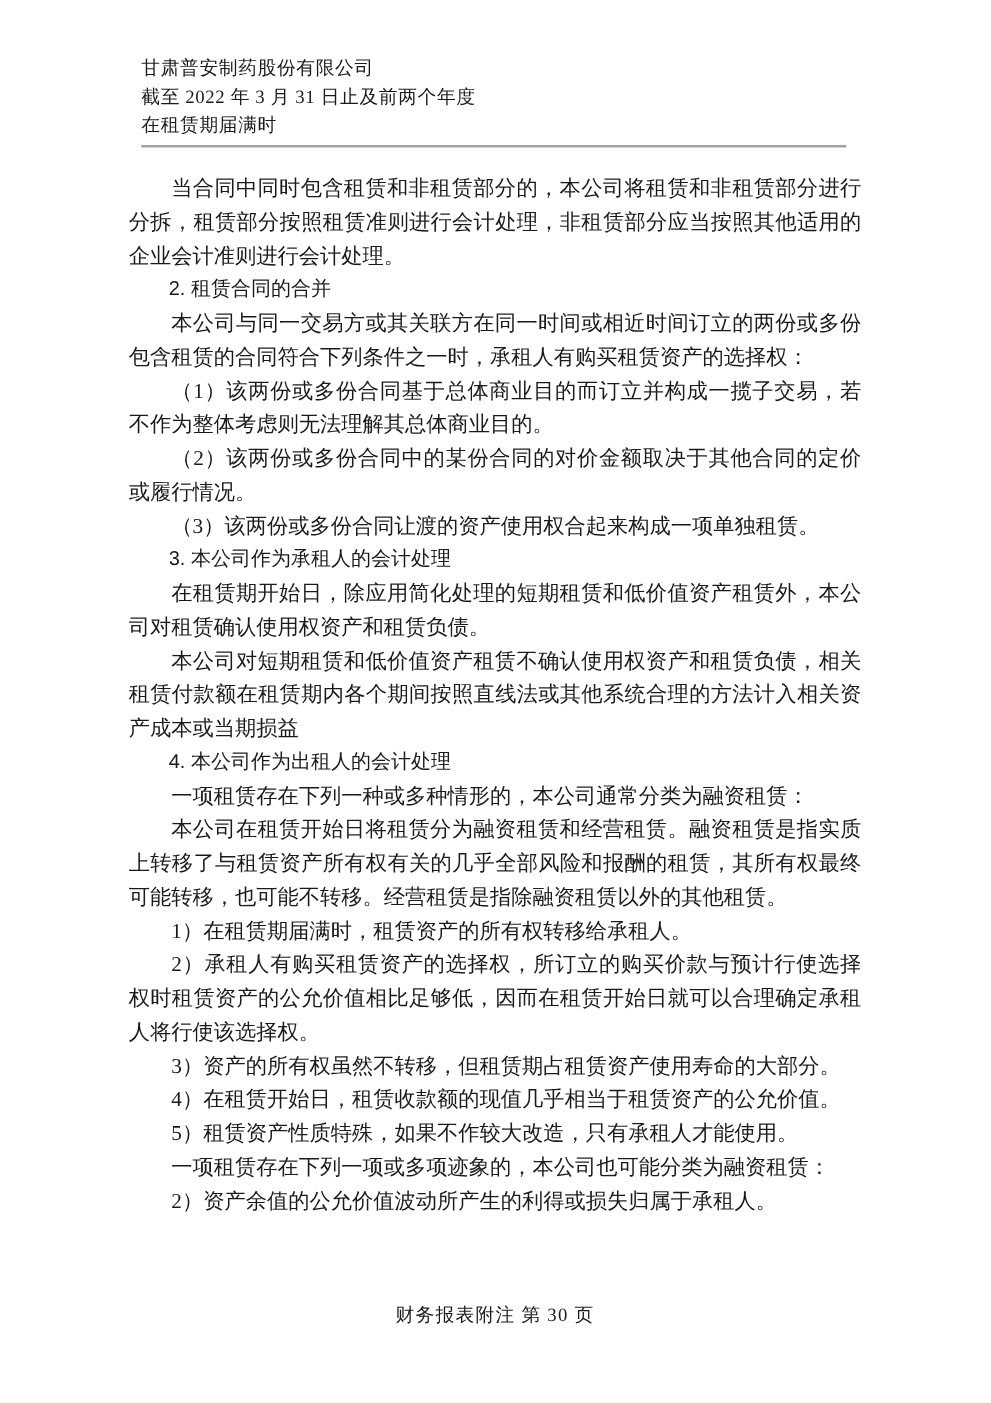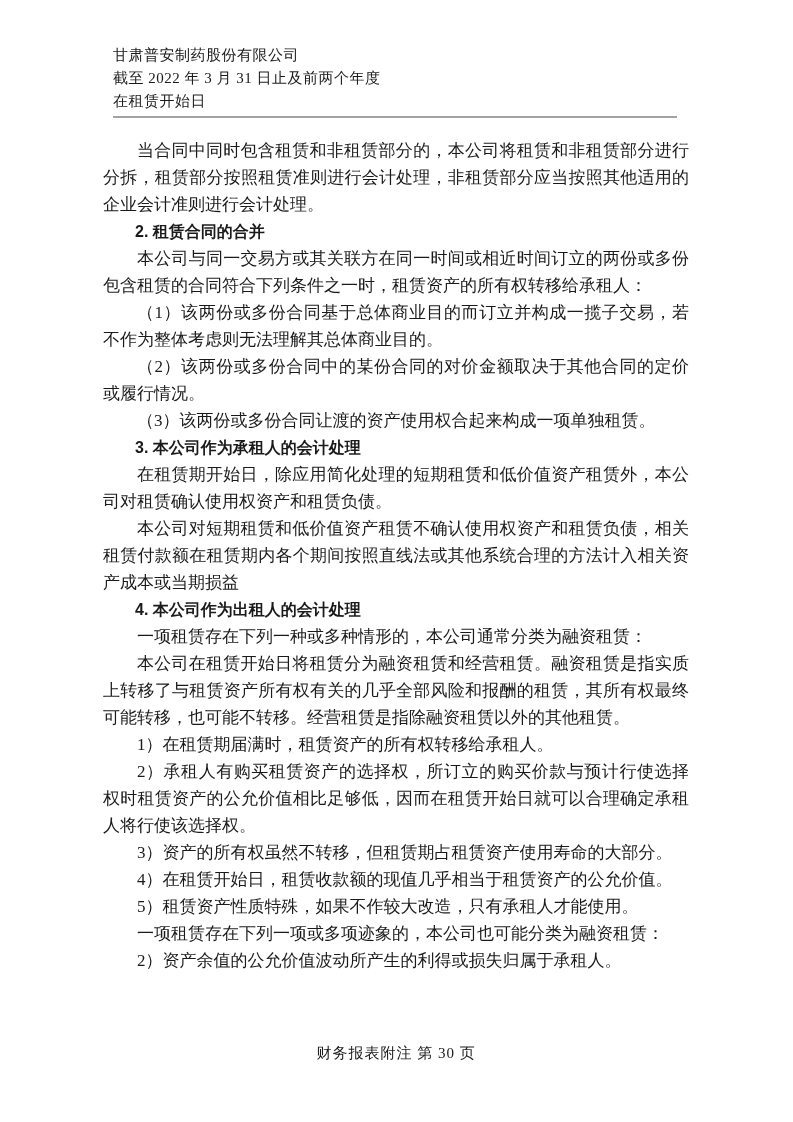--- a/index.html
+++ b/index.html
@@ -38,21 +38,21 @@
     font-size: 17px;
     line-height: 27px;
     text-align: justify;
   }
   .content p {
     margin: 0;
     text-indent: 2em;
   }
   .content p.heading {
     font-family: "Liberation Sans", "DejaVu Sans", sans-serif;
-    font-weight: bold;
+    font-weight: normal;
     font-size: 16px;
     text-align: left;
   }
   .footer {
     position: absolute;
     top: 1042px;
     left: 103px;
     width: 586px;
     text-align: center;
     font-size: 15px;
@@ -61,28 +61,28 @@
   }
 </style>
 </head>
 <body>
 
 <div class="page">
 
   <div class="header">
     <div>甘肃普安制药股份有限公司</div>
     <div>截至 2022 年 3 月 31 日止及前两个年度</div>
-    <div>在租赁开始日</div>
+    <div>在租赁期届满时</div>
   </div>
 
   <div class="content">
 
   <p class="para body">当合同中同时包含租赁和非租赁部分的，本公司将租赁和非租赁部分进行分拆，租赁部分按照租赁准则进行会计处理，非租赁部分应当按照其他适用的企业会计准则进行会计处理。</p>
       <p class="para heading">2. 租赁合同的合并</p>
-      <p class="para body">本公司与同一交易方或其关联方在同一时间或相近时间订立的两份或多份包含租赁的合同符合下列条件之一时，租赁资产的所有权转移给承租人：</p>
+      <p class="para body">本公司与同一交易方或其关联方在同一时间或相近时间订立的两份或多份包含租赁的合同符合下列条件之一时，承租人有购买租赁资产的选择权：</p>
       <p class="para body">（1）该两份或多份合同基于总体商业目的而订立并构成一揽子交易，若不作为整体考虑则无法理解其总体商业目的。</p>
       <p class="para body">（2）该两份或多份合同中的某份合同的对价金额取决于其他合同的定价或履行情况。</p>
       <p class="para body">（3）该两份或多份合同让渡的资产使用权合起来构成一项单独租赁。</p>
       <p class="para heading">3. 本公司作为承租人的会计处理</p>
       <p class="para body">在租赁期开始日，除应用简化处理的短期租赁和低价值资产租赁外，本公司对租赁确认使用权资产和租赁负债。</p>
       <p class="para body">本公司对短期租赁和低价值资产租赁不确认使用权资产和租赁负债，相关租赁付款额在租赁期内各个期间按照直线法或其他系统合理的方法计入相关资产成本或当期损益</p>
       <p class="para heading">4. 本公司作为出租人的会计处理</p>
       <p class="para body">一项租赁存在下列一种或多种情形的，本公司通常分类为融资租赁：</p>
       <p class="para body">本公司在租赁开始日将租赁分为融资租赁和经营租赁。融资租赁是指实质上转移了与租赁资产所有权有关的几乎全部风险和报酬的租赁，其所有权最终可能转移，也可能不转移。经营租赁是指除融资租赁以外的其他租赁。</p>
       <p class="para body">1）在租赁期届满时，租赁资产的所有权转移给承租人。</p>

